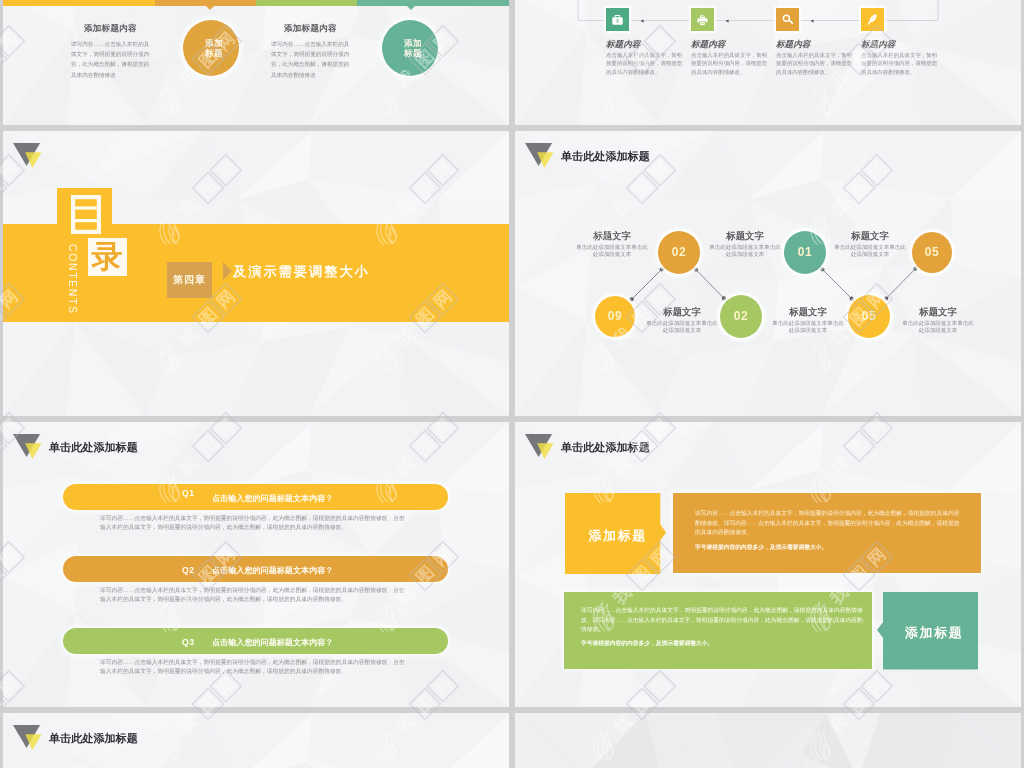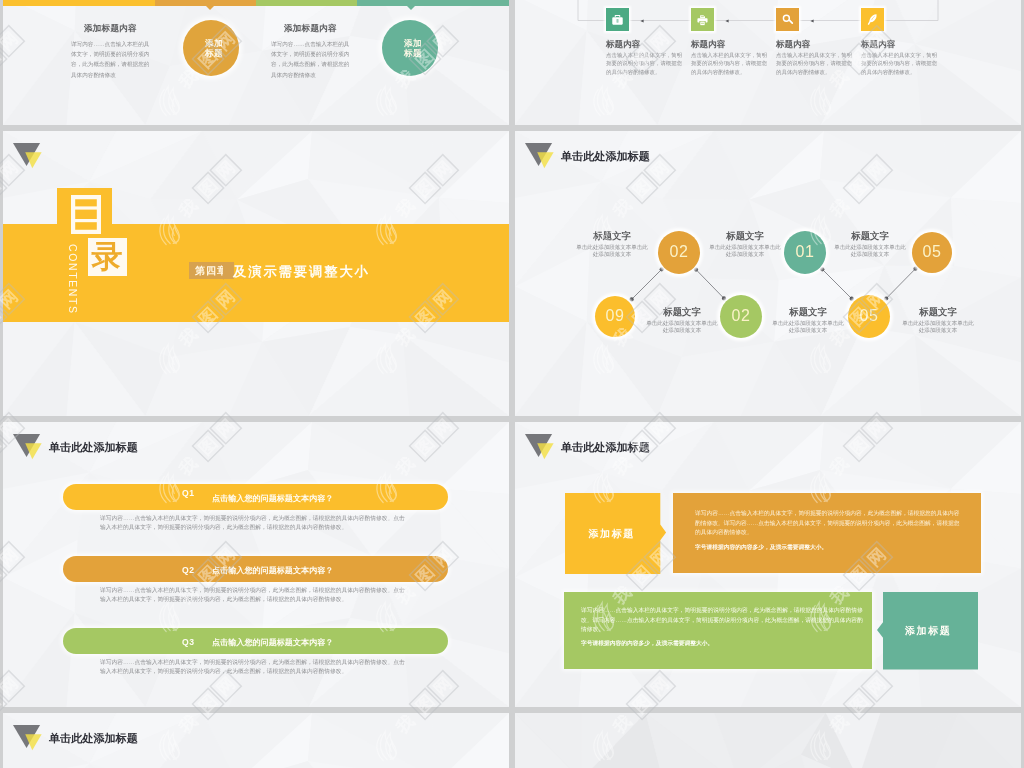--- a/index.html
+++ b/index.html
@@ -22,52 +22,52 @@
            box-shadow:0 0 5px 3px rgba(255,255,255,.85);
            display:flex;align-items:center;justify-content:center;text-align:center;
            color:#fdf8e6;font-size:8.6px;line-height:9.6px;font-weight:bold;letter-spacing:.4px;padding-left:7px;padding-top:2px;box-sizing:border-box;}
   .s1-h{position:absolute;font-size:8.6px;font-weight:bold;color:#5c5d5f;white-space:nowrap;letter-spacing:.2px;}
   .s1-p{position:absolute;font-size:5.6px;line-height:10.2px;color:#8d8e90;letter-spacing:0;}
 
   
   .s2-box{position:absolute;width:23px;height:23px;
           box-shadow:0 0 2px 2px rgba(255,255,255,.9);}
   .s2-box svg{display:block;}
-  .s2-h{position:absolute;font-size:8.6px;font-weight:bold;color:#5a5b5d;white-space:nowrap;}
+  .s2-h{position:absolute;font-size:8.6px;font-weight:bold;color:#5a5b5d;white-space:nowrap;font-style:italic;}
   .s2-p{position:absolute;font-size:5.45px;line-height:8.6px;color:#8e8f92;width:77px;letter-spacing:0;}
 
   
   .c-band{position:absolute;}
   .c-tab{position:absolute;}
   .c-contents{position:absolute;color:#fff8ea;font-size:10.5px;letter-spacing:1.6px;
               writing-mode:vertical-rl;font-weight:500;}
   .c-lubox{position:absolute;background:#fffaf0;}
   .c-chap{position:absolute;background:#d7a24f;color:#fff6e2;font-size:10px;font-weight:bold;
           display:flex;align-items:center;justify-content:center;letter-spacing:1px;}
   .c-chaparrow{position:absolute;width:0;height:0;
                border-top:9.25px solid transparent;border-bottom:9.25px solid transparent;
                border-left:9px solid #d7a24f;}
   .c-title{position:absolute;color:#fffdf6;font-size:13.3px;font-weight:bold;letter-spacing:1.9px;white-space:nowrap;}
 
   
   .z-circ{position:absolute;border-radius:50%;display:flex;align-items:center;justify-content:center;
-          font-size:16px;letter-spacing:.5px;font-weight:400;line-height:1;padding-bottom:1px;}
+          font-size:12px;letter-spacing:.5px;font-weight:700;line-height:1;padding-bottom:1px;}
   .z-h{position:absolute;font-size:9.4px;font-weight:bold;color:#5a5b5d;white-space:nowrap;text-align:center;}
   .z-p{position:absolute;font-size:5.5px;line-height:6.8px;color:#8e8f92;text-align:center;}
 
   
   .q-pill{position:absolute;height:26px;border-radius:13px;
           box-shadow:0 0 4px 2px rgba(255,255,255,.8);}
   .q-tag{position:absolute;color:#fffdf5;font-size:8.6px;font-weight:bold;letter-spacing:.5px;}
   .q-ttl{position:absolute;color:#fffdf5;font-size:8.1px;font-weight:bold;letter-spacing:0;white-space:nowrap;}
   .q-p{position:absolute;font-size:5.75px;line-height:8.6px;color:#8f9093;width:306px;letter-spacing:0;}
 
   
   .b-box{position:absolute;box-shadow:0 0 4px 2px rgba(255,255,255,.7);}
-  .b-lbl{position:absolute;color:#fffdf5;font-size:10px;font-weight:bold;letter-spacing:1.6px;white-space:nowrap;}
+  .b-lbl{position:absolute;color:#fffdf5;font-size:13px;font-weight:bold;letter-spacing:1.6px;white-space:nowrap;}
   .b-p{position:absolute;font-size:5.75px;line-height:9.6px;letter-spacing:0;}
 </style>
 </head>
 <body>
 <div class="page">
 <svg width="0" height="0" style="position:absolute;" aria-hidden="true">
  <defs>
   <g id="polybg">
    <rect width="506" height="285" fill="#f3f4f6"></rect>
    <polygon fill="#f4f5f7" points="0.0,0.0 113.2,0.0 86.4,50.5"></polygon>
@@ -311,21 +311,21 @@
       <div class="c-tab" style="left:54px;top:56.5px;width:55px;height:36.5px;background:#fbbe2c"></div>
       <div class="c-band" style="left:0;top:93px;width:506px;height:98px;background:#fbbe2c"></div>
       <svg width="32" height="41" style="position:absolute;left:67.6px;top:64.4px">
         <path d="M0 0 H30 V39 H0 Z M4.2 4.2 H25.8 V34.8 H4.2 Z" fill="#fffaf0" fill-rule="evenodd"></path>
         <rect x="3" y="11.4" width="24" height="3.2" fill="#fffaf0"></rect>
         <rect x="3" y="24.0" width="24" height="3.2" fill="#fffaf0"></rect>
       </svg>
       <div class="c-contents" style="left:64px;top:113px">CONTENTS</div>
       <div class="c-lubox" style="left:84.5px;top:106.6px;width:39px;height:38.4px"></div>
       <div style="position:absolute;left:84.5px;top:106.6px;width:39px;height:38.4px;display:flex;align-items:center;justify-content:center;color:#eeab2b;font-size:31px;font-weight:600;line-height:1">录</div>
-      <div class="c-chap" style="left:186px;top:131px;width:45px;height:17px">第四章</div>
+      <div class="c-chap" style="left:164px;top:131px;width:45px;height:36px">第四章</div>
       <div class="c-chaparrow" style="left:220px;top:131px"></div>
       <div class="c-title" style="left:230px;top:131.5px">及演示需要调整大小</div>
     </div>
     <div class="slide" style="left:515px;top:131px">
       <svg class="polybg" width="506" height="285">
         <use href="#polybg"></use>
       </svg>
       <svg width="34" height="26" style="position:absolute;left:10px;top:12px">
         <polygon points="0,0 27.1,0 13.55,23.1" fill="#76777b"></polygon>
         <polygon points="12.2,9.3 28.6,9.3 19.3,25.2" fill="#f3df46" opacity="0.82"></polygon>

